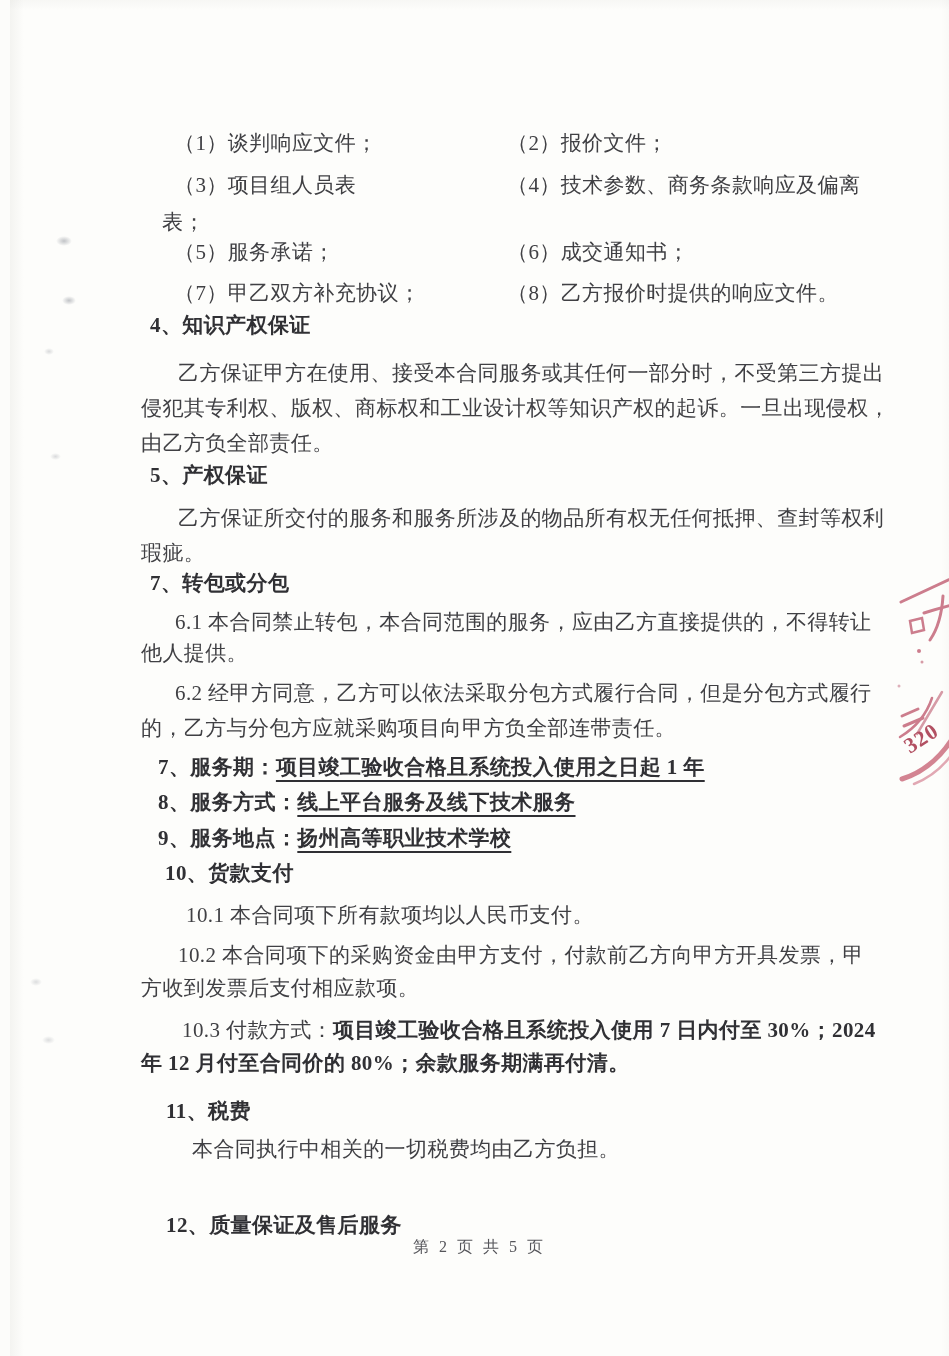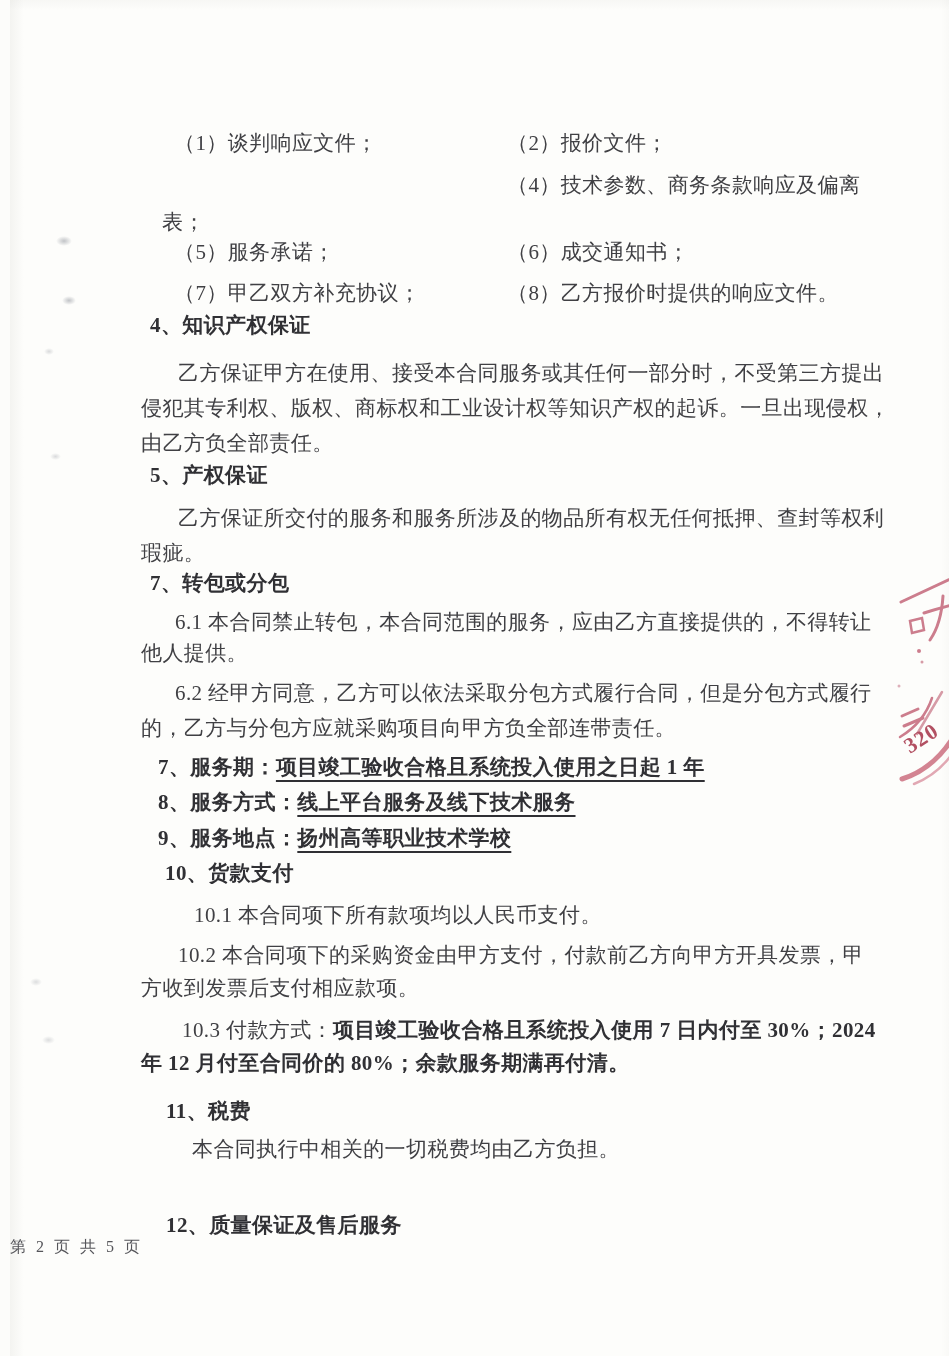--- a/index.html
+++ b/index.html
@@ -30,39 +30,40 @@
   }
   .bold { font-weight: bold; color: #303034; font-family: Liberation Serif, serif; }
   .ul {
     text-decoration: underline;
     text-decoration-thickness: 1.6px;
     text-underline-offset: 6px;
   }
   .footer-ln {
     position: absolute;
     left: 0; right: 0;
-    text-align: left;
+    text-align: center;
     font-size: 16px;
     letter-spacing: 3px;
     color: #55555a;
   }
   .smudge {
     position: absolute;
     border-radius: 50%;
     background: radial-gradient(ellipse at center, rgba(120,125,135,0.45), rgba(120,125,135,0) 70%);
   }
   .stamp-svg { position: absolute; left: 834px; top: 520px; }
 </style>
 </head>
 <body>
 
 <div class="page">
 
   <div class="ln" style="top:128px;left:164px">（1）谈判响应文件；</div>
   <div class="ln" style="top:128px;left:497px">（2）报价文件；</div>
+  <div class="ln" style="top:170px;left:164px">（3）项目组人员表</div>
   <div class="ln" style="top:170px;left:497px">（4）技术参数、商务条款响应及偏离</div>
   <div class="ln" style="top:207px;left:152px">表；</div>
   <div class="ln" style="top:237px;left:164px">（5）服务承诺；</div>
   <div class="ln" style="top:237px;left:497px">（6）成交通知书；</div>
   <div class="ln" style="top:278px;left:164px">（7）甲乙双方补充协议；</div>
   <div class="ln" style="top:278px;left:497px">（8）乙方报价时提供的响应文件。</div>
 
   <div class="ln bold" style="top:310px;left:140px">4、知识产权保证</div>
   <div class="ln" style="top:358px;left:168px">乙方保证甲方在使用、接受本合同服务或其任何一部分时，不受第三方提出</div>
   <div class="ln" style="top:393px;left:131px">侵犯其专利权、版权、商标权和工业设计权等知识产权的起诉。一旦出现侵权，</div>
@@ -76,21 +77,21 @@
   <div class="ln" style="top:607px;left:165px">6.1 本合同禁止转包，本合同范围的服务，应由乙方直接提供的，不得转让</div>
   <div class="ln" style="top:638px;left:131px">他人提供。</div>
   <div class="ln" style="top:678px;left:165px">6.2 经甲方同意，乙方可以依法采取分包方式履行合同，但是分包方式履行</div>
   <div class="ln" style="top:713px;left:131px">的，乙方与分包方应就采购项目向甲方负全部连带责任。</div>
 
   <div class="ln bold" style="top:752px;left:148px"><span>7、服务期：</span><span class="ul">项目竣工验收合格且系统投入使用之日起 1 年</span></div>
   <div class="ln bold" style="top:787px;left:148px"><span>8、服务方式：</span><span class="ul">线上平台服务及线下技术服务</span></div>
   <div class="ln bold" style="top:823px;left:148px"><span>9、服务地点：</span><span class="ul">扬州高等职业技术学校</span></div>
 
   <div class="ln bold" style="top:858px;left:155px">10、货款支付</div>
-  <div class="ln" style="top:900px;left:184px">10.1 本合同项下所有款项均以人民币支付。</div>
+  <div class="ln" style="top:900px;left:176px">10.1 本合同项下所有款项均以人民币支付。</div>
   <div class="ln" style="top:940px;left:168px">10.2 本合同项下的采购资金由甲方支付，付款前乙方向甲方开具发票，甲</div>
   <div class="ln" style="top:973px;left:131px">方收到发票后支付相应款项。</div>
   <div class="ln" style="top:1015px;left:172px"><span>10.3 付款方式：</span><span class="bold">项目竣工验收合格且系统投入使用 7 日内付至 30%；2024</span></div>
   <div class="ln bold" style="top:1048px;left:131px">年 12 月付至合同价的 80%；余款服务期满再付清。</div>
 
   <div class="ln bold" style="top:1096px;left:156px">11、税费</div>
   <div class="ln" style="top:1134px;left:182px">本合同执行中相关的一切税费均由乙方负担。</div>
 
   <div class="ln bold" style="top:1210px;left:156px">12、质量保证及售后服务</div>
 

